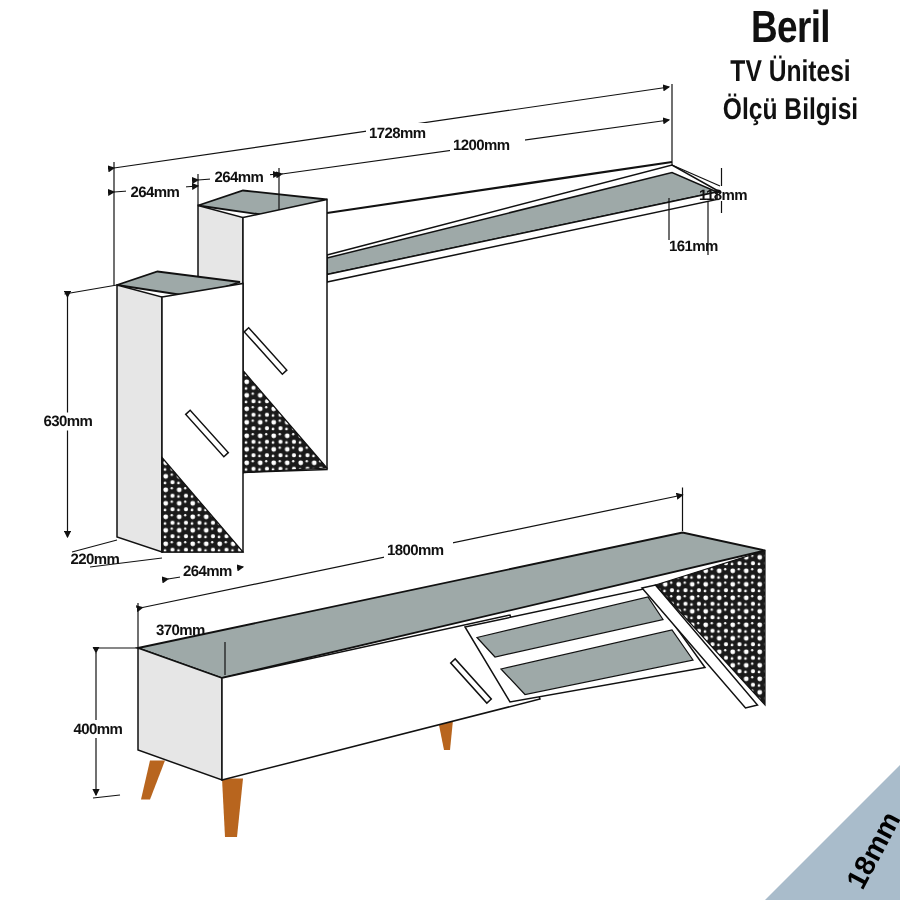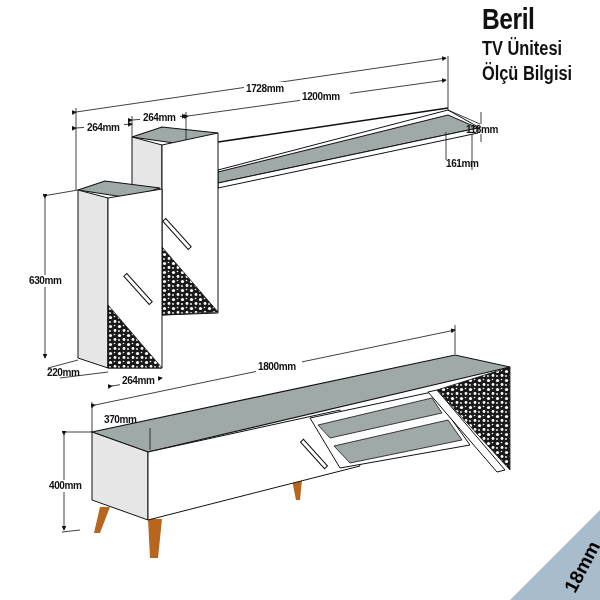--- a/index.html
+++ b/index.html
@@ -1,17 +1,17 @@
 <!DOCTYPE html>
 <html><head>
 <meta charset="utf-8">
 <style>
   html, body { margin: 0; padding: 0; background: #ffffff; }
   body { width: 600px; height: 600px; position: relative; overflow: hidden; font-family: "Liberation Sans", sans-serif; }
-  .title-block { position: absolute; right: 18px; top: 2px; font-family: "Liberation Sans", sans-serif; font-weight: bold; color: #111; }
+  .title-block { position: absolute; right: 18px; top: 2px; text-align: center; font-family: "Liberation Sans", sans-serif; font-weight: bold; color: #111; }
   .title-main { font-size: 30px; line-height: 34px; letter-spacing: -0.5px; transform: scaleX(0.82); transform-origin: center; }
   .title-sub { font-size: 20px; line-height: 25px; transform: scaleX(0.82); transform-origin: center; }
   svg { position: absolute; left: 0; top: 0; }
   .dim { font-family: "Liberation Sans", sans-serif; font-size: 10px; font-weight: bold; fill: #111; letter-spacing: -0.4px; }
   .badge-text { font-family: "Liberation Sans", sans-serif; font-size: 19px; font-weight: bold; fill: #000; }
 </style>
 </head>
 <body>
 
 <div class="title-block">

